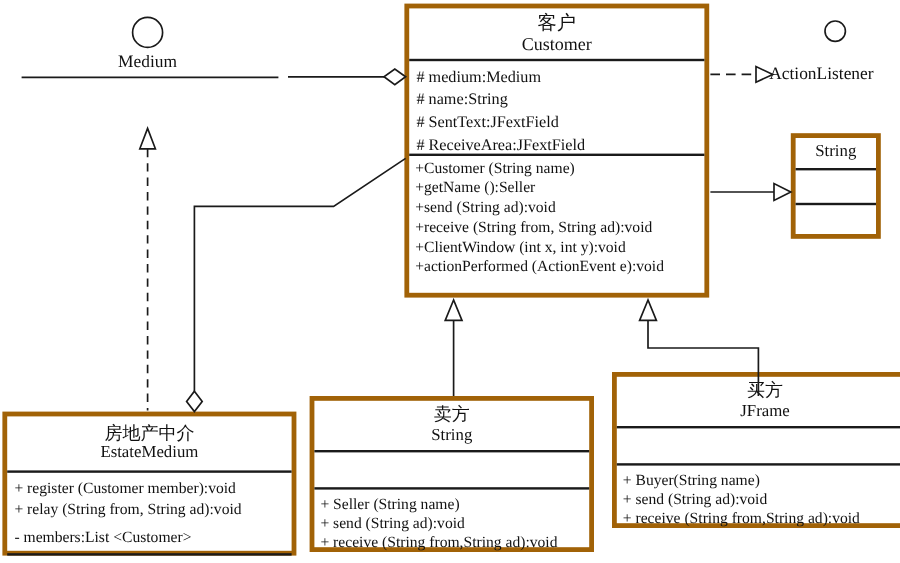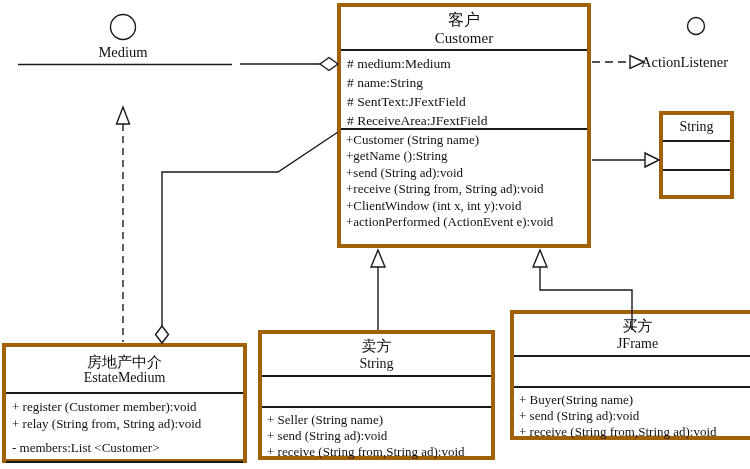--- a/index.html
+++ b/index.html
@@ -71,21 +71,21 @@
       <div class="en">Customer</div>
     </div>
     <div class="cmp sep" style="height:79px; padding:3px 0 0 6px; font-size:13.5px; line-height:19px;">
       <div class="row"># medium:Medium</div>
       <div class="row"># name:String</div>
       <div class="row"># SentText:JFextField</div>
       <div class="row"># ReceiveArea:JFextField</div>
     </div>
     <div class="cmp" style="height:118px; padding:2px 0 0 5px; font-size:13px; line-height:16.4px;">
       <div class="row">+Customer (String name)</div>
-      <div class="row">+getName ():String</div>
+      <div class="row">+getName ():Seller</div>
       <div class="row">+send (String ad):void</div>
       <div class="row">+receive (String from, String ad):void</div>
       <div class="row">+ClientWindow (int x, int y):void</div>
       <div class="row">+actionPerformed (ActionEvent e):void</div>
     </div>
   </div>
 
   <div class="cls" style="left:659px; top:111px; width:75px; height:88px;">
     <div class="cmp sep ttl" style="height:27px; line-height:24px; font-size:14px;">String</div>
     <div class="cmp sep" style="height:29px;"></div>

